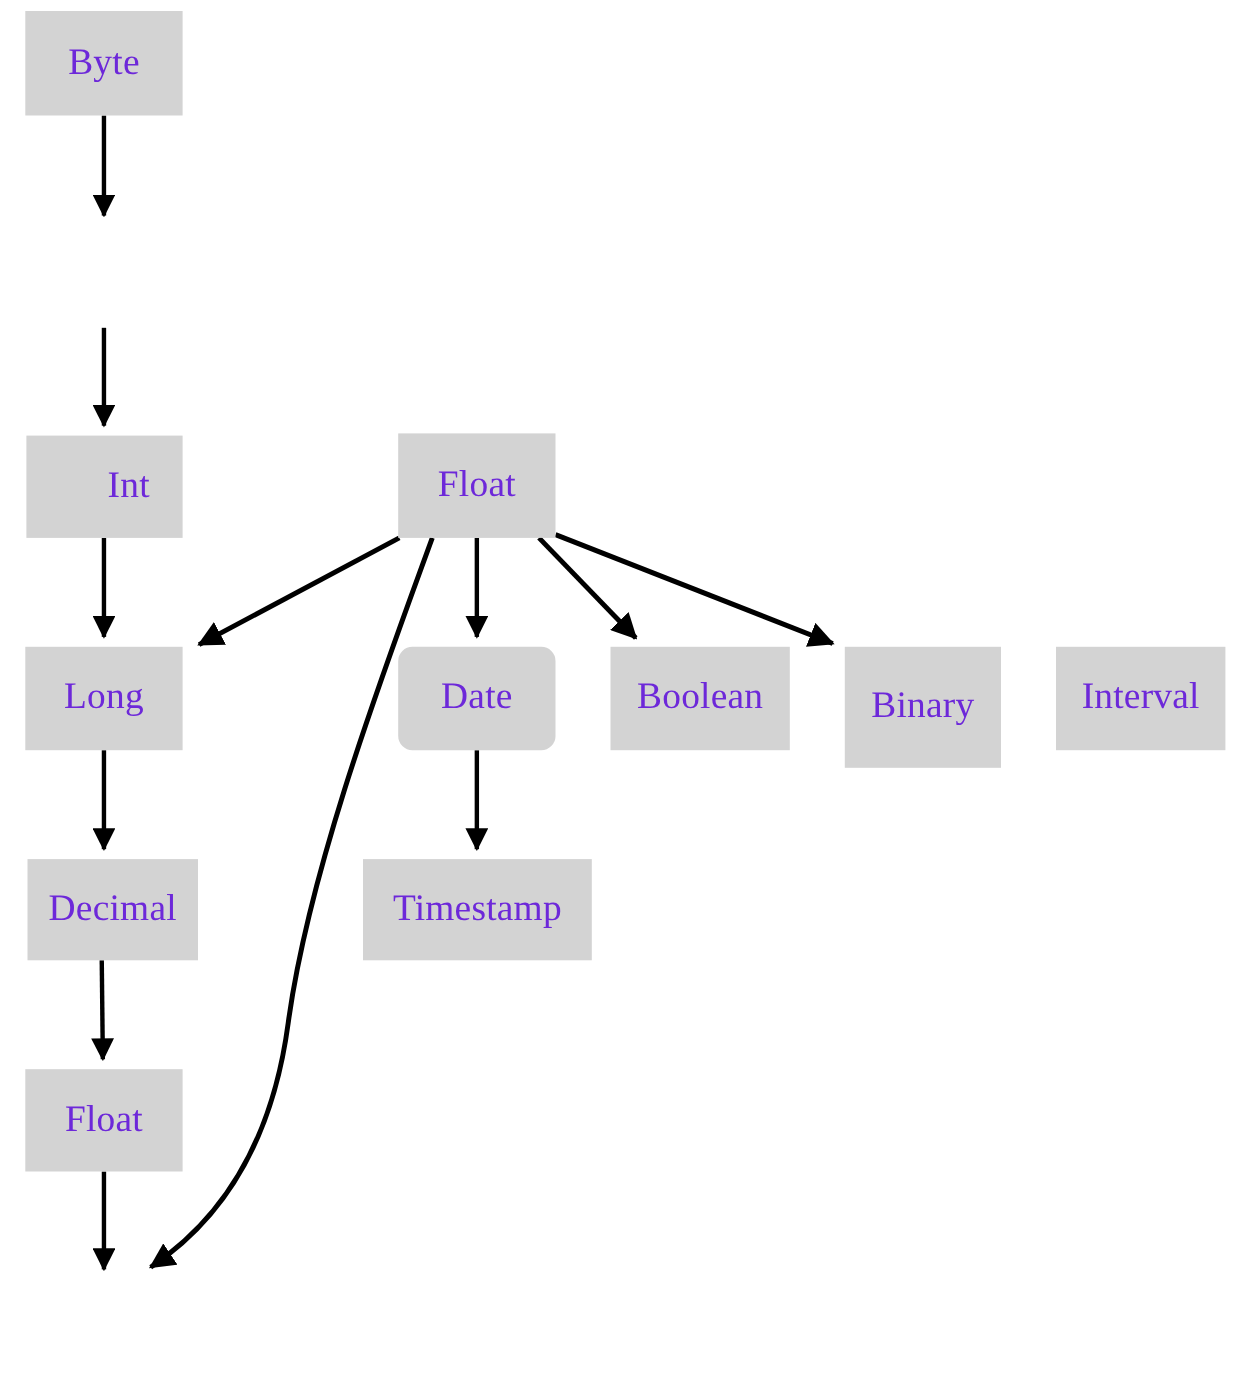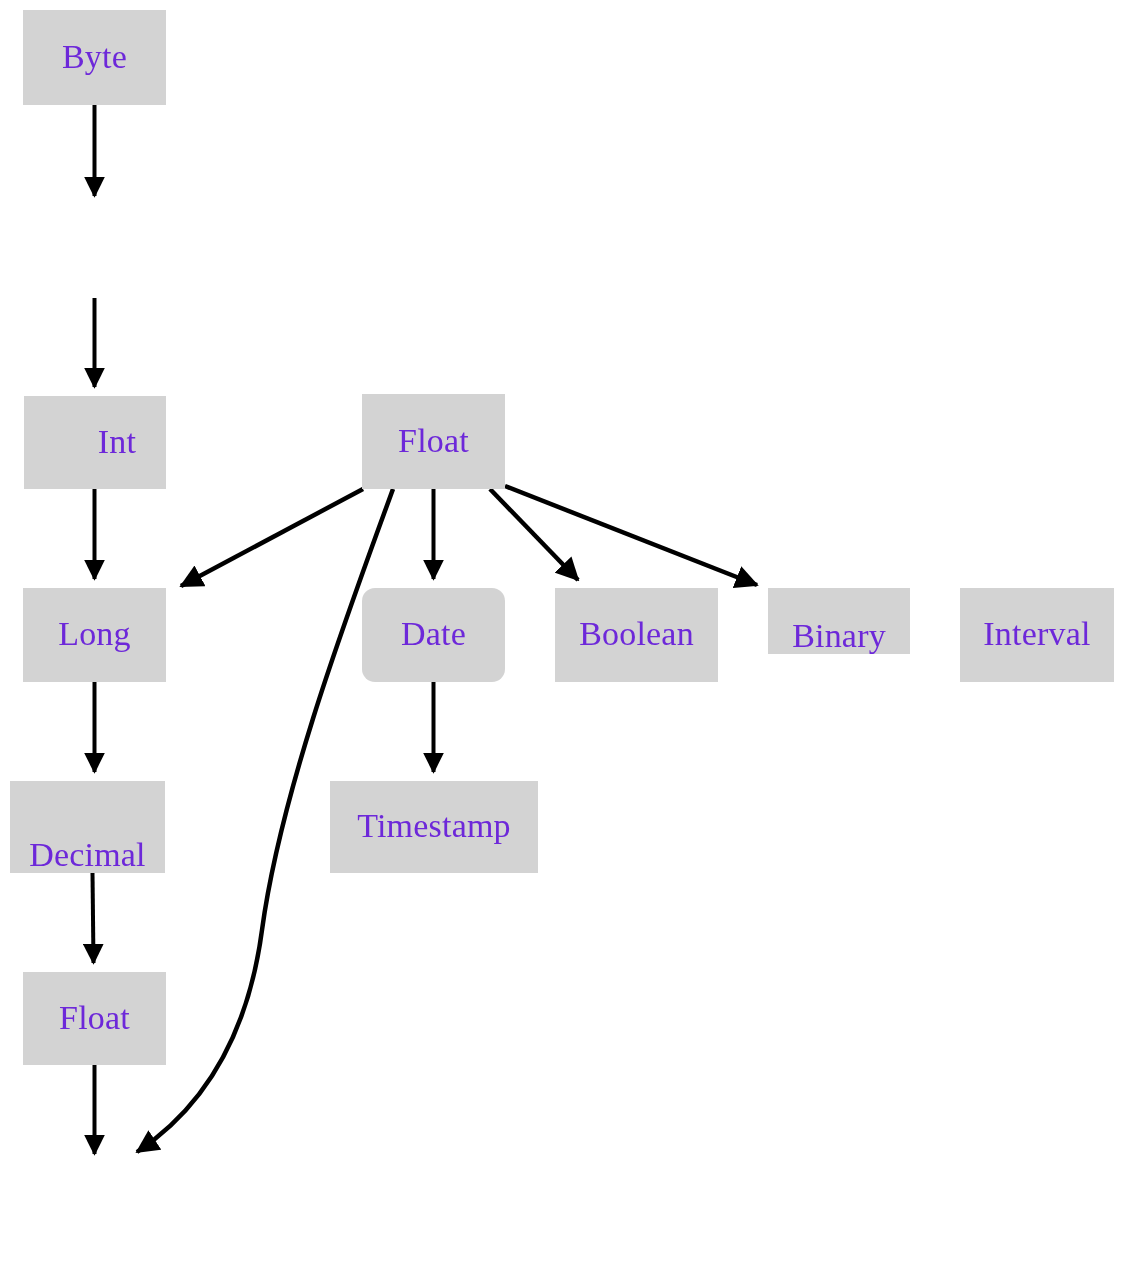--- a/index.html
+++ b/index.html
@@ -121,29 +121,29 @@
   </div>
 
   <div class="node" style="left:362px; top:588px; width:143px; height:94px;border-radius:13px;">
     <span class="node-label">Date</span>
   </div>
 
   <div class="node" style="left:555px; top:588px; width:163px; height:94px;">
     <span class="node-label">Boolean</span>
   </div>
 
-  <div class="node" style="left:768px; top:588px; width:142px; height:66px;align-items:flex-end;">
+  <div class="node" style="left:768px; top:588px; width:142px; height:110px;">
     <span class="node-label">Binary</span>
   </div>
 
   <div class="node" style="left:960px; top:588px; width:154px; height:94px;">
     <span class="node-label">Interval</span>
   </div>
 
-  <div class="node" style="left:10px; top:781px; width:155px; height:92px;align-items:flex-end;">
+  <div class="node" style="left:25px; top:781px; width:155px; height:92px;">
     <span class="node-label">Decimal</span>
   </div>
 
   <div class="node" style="left:330px; top:781px; width:208px; height:92px;">
     <span class="node-label">Timestamp</span>
   </div>
 
   <div class="node" style="left:23px; top:972px; width:143px; height:93px;">
     <span class="node-label">Float</span>
   </div>

